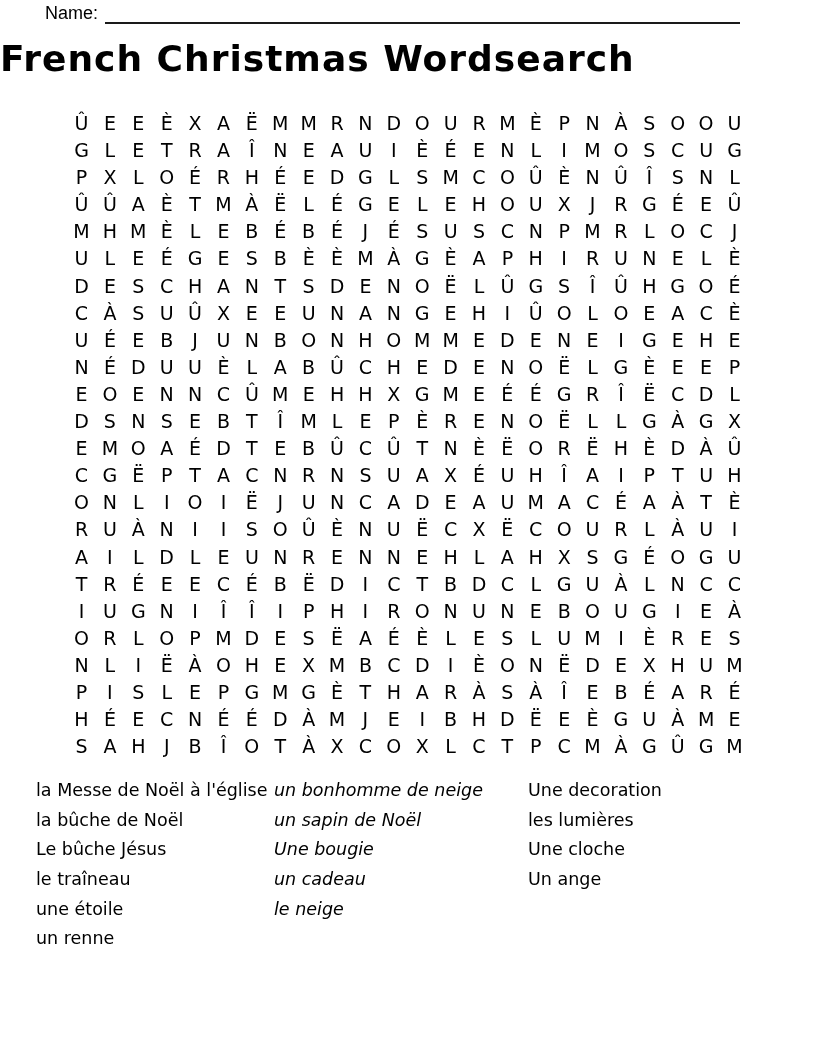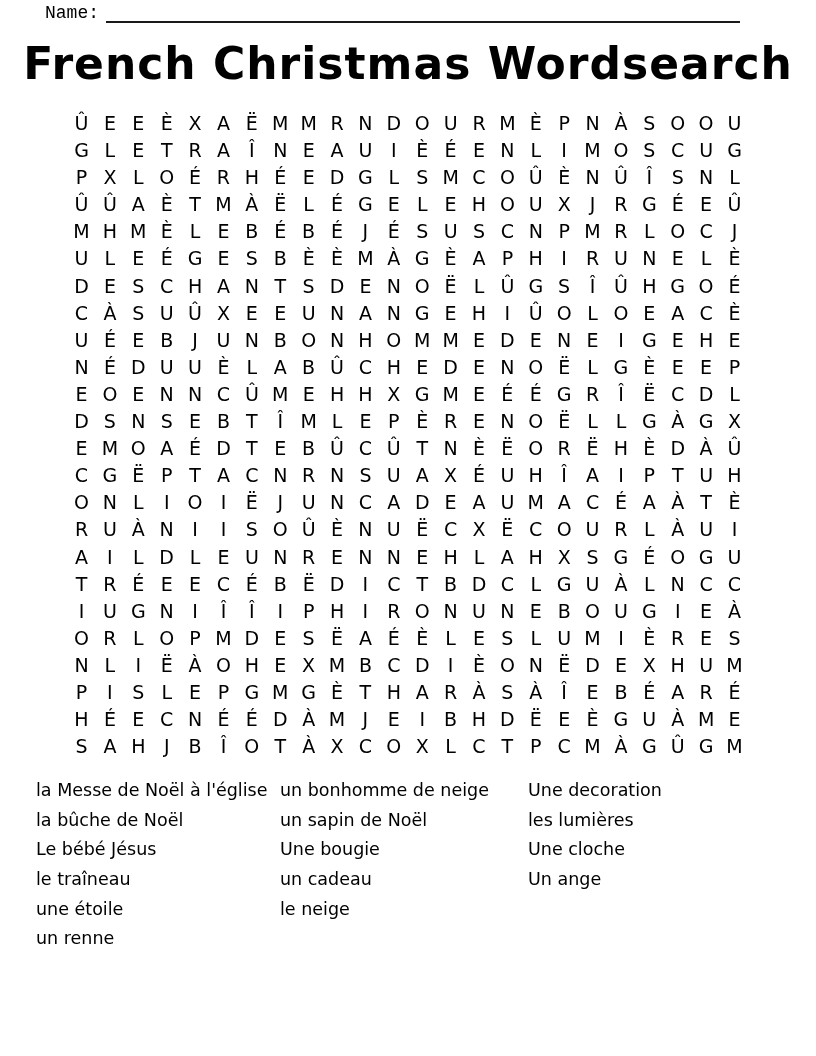--- a/index.html
+++ b/index.html
@@ -9,56 +9,55 @@
     font-family: "DejaVu Sans", sans-serif;
     color: #000000;
     position: relative;
     overflow: hidden;
   }
   .page { position: relative; width: 816px; height: 1056px; background: #ffffff; }
 
   
   .name-row {
     position: absolute; top: 2px; left: 45px; right: 76px;
-    display: flex; align-items: center;
-    font-family: Liberation Mono, monospace;
+    display: flex; align-items: flex-end;
+    font-family: Liberation Sans, sans-serif;
     font-size: 18px; line-height: 22px;
   }
   .name-label { white-space: nowrap; }
   .name-line {
     flex: 1 1 auto; margin-left: 7px;
     border-bottom: 2px solid #1a1a1a;
     height: 20px;
   }
 
   
   .title {
     position: absolute; top: 38px; left: 0; width: 100%;
-    text-align: center;
-    font-size: 44px; font-weight: bold;
+    font-size: 36px; font-weight: bold;
     letter-spacing: 1px;
   }
 
   
   .grid {
     position: absolute; top: 110px; left: 50%;
     transform: translateX(-50%);
   }
   .grid-row { display: flex; height: 27.1px; }
   .grid-cell {
     width: 28.4px; text-align: center;
     font-size: 19px; line-height: 27.1px;
     font-weight: normal;
   }
 
   
   .word-list { position: absolute; top: 776px; left: 0; width: 816px; height: 190px; }
   .word-col { position: absolute; top: 0; }
   .word-col-1 { left: 36px; width: 235px; }
-  .word-col-2 { left: 280px; width: 235px; }
+  .word-col-2 { left: 274px; width: 235px; font-style: italic; }
   .word-col-3 { left: 528px; width: 235px; }
   .word-item {
     height: 29.7px; line-height: 29.7px;
     font-size: 17.5px;
     white-space: nowrap;
   }
 </style>
 </head>
 <body>
 
@@ -695,21 +694,21 @@
         <span class="grid-cell">Û</span>
         <span class="grid-cell">G</span>
         <span class="grid-cell">M</span>
       </div>
     </div>
 
   <div class="word-list">
     <div class="word-col word-col-1">
         <div class="word-item">la Messe de Noël à l'église</div>
         <div class="word-item">la bûche de Noël</div>
-        <div class="word-item">Le bébé Jésus</div>
+        <div class="word-item">Le bûche Jésus</div>
         <div class="word-item">le traîneau</div>
         <div class="word-item">une étoile</div>
         <div class="word-item">un renne</div>
       </div>
     <div class="word-col word-col-2">
         <div class="word-item">un bonhomme de neige</div>
         <div class="word-item">un sapin de Noël</div>
         <div class="word-item">Une bougie</div>
         <div class="word-item">un cadeau</div>
         <div class="word-item">le neige</div>

